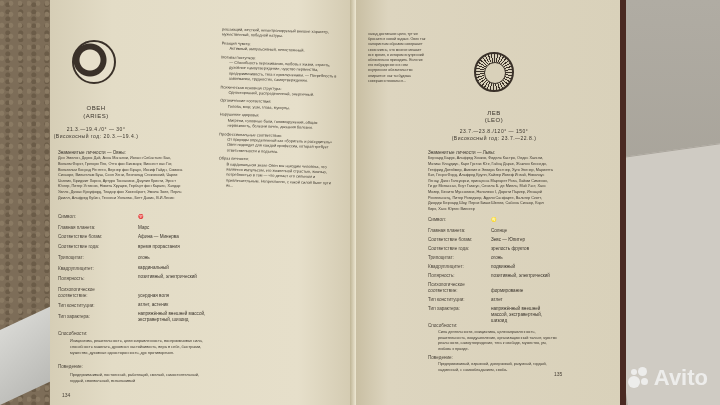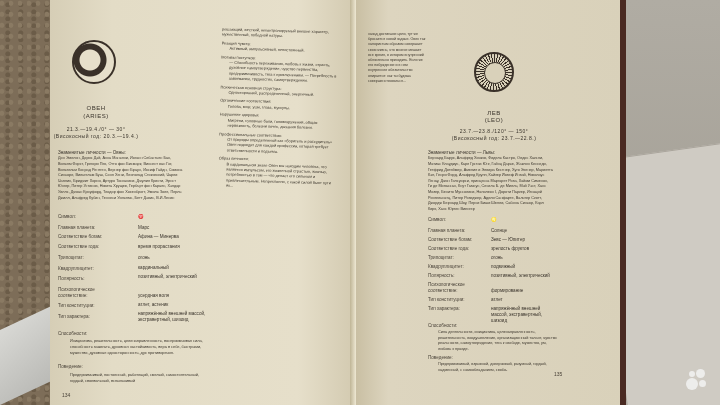--- a/index.html
+++ b/index.html
@@ -162,13 +162,14 @@
   <div class="cover-edge"></div>
 </div>
 
 <div class="watermark">
   <div class="wm-dots">
     <span style="left:0;top:9px;width:12px;height:12px"></span>
     <span style="left:10px;top:0;width:9px;height:9px"></span>
     <span style="left:13px;top:11px;width:7px;height:7px"></span>
     <span style="left:3px;top:2px;width:6px;height:6px"></span>
   </div>
+  <span>Avito</span>
 </div>
 
 </body></html>

